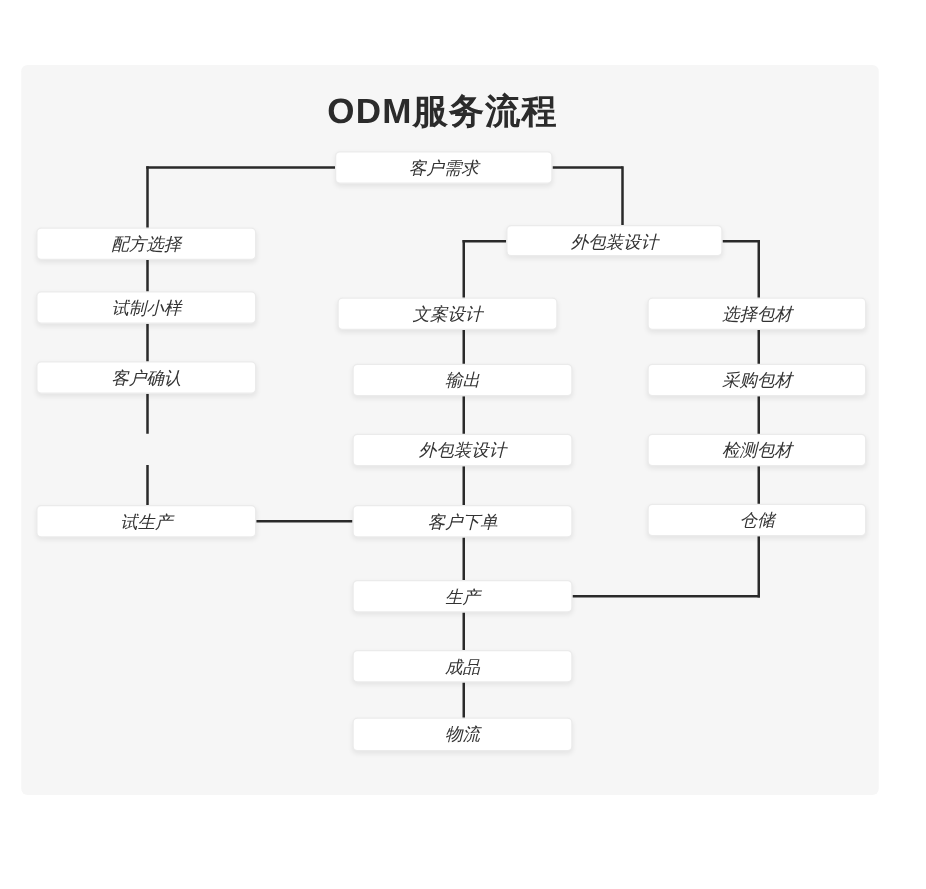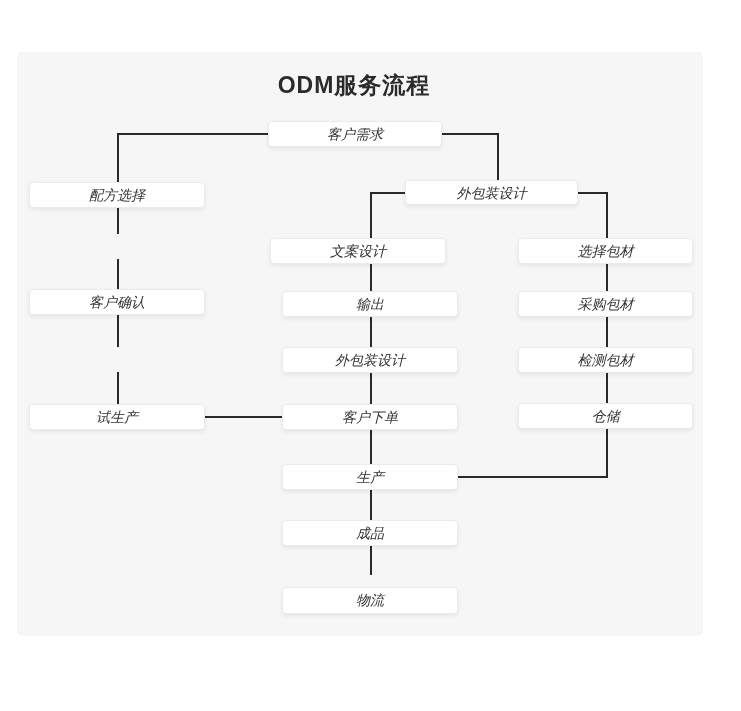--- a/index.html
+++ b/index.html
@@ -23,21 +23,21 @@
     height: 584px;
     background: var(--canvas-bg, #f6f6f6);
     border-radius: 5px;
   }
   .title {
     position: absolute;
     top: 70px;
     left: 0;
     width: 708px;
     text-align: center;
-    font-size: 23px;
+    font-size: 28px;
     font-weight: 700;
     color: #2b2b2b;
     letter-spacing: 1px;
   }
   .node {
     position: absolute;
     box-sizing: border-box;
     background: var(--node-bg, #ffffff);
     border: 1px solid var(--node-border, #ebebeb);
     border-radius: 4px;
@@ -61,32 +61,33 @@
 
 <div id="stage">
 
   <div class="panel"></div>
 
   <div class="title">ODM服务流程</div>
 
   <div class="node" style="left:268px;top:121px;width:174px;height:26px">客户需求</div>
 
   <div class="node" style="left:29px;top:182px;width:176px;height:26px">配方选择</div>
+  <div class="node" style="left:29px;top:233px;width:176px;height:26px">试制小样</div>
   <div class="node" style="left:29px;top:289px;width:176px;height:26px">客户确认</div>
   <div class="node" style="left:29px;top:404px;width:176px;height:26px">试生产</div>
 
   <div class="node" style="left:405px;top:180px;width:173px;height:25px">外包装设计</div>
 
   <div class="node" style="left:270px;top:238px;width:176px;height:26px">文案设计</div>
   <div class="node" style="left:282px;top:291px;width:176px;height:26px">输出</div>
   <div class="node" style="left:282px;top:347px;width:176px;height:26px">外包装设计</div>
   <div class="node" style="left:282px;top:464px;width:176px;height:26px">生产</div>
   <div class="node" style="left:282px;top:404px;width:176px;height:26px">客户下单</div>
   <div class="node" style="left:282px;top:520px;width:176px;height:26px">成品</div>
-  <div class="node" style="left:282px;top:587px;width:176px;height:27px">物流</div>
+  <div class="node" style="left:282px;top:574px;width:176px;height:27px">物流</div>
 
   <div class="node" style="left:518px;top:238px;width:175px;height:26px">选择包材</div>
   <div class="node" style="left:518px;top:291px;width:175px;height:26px">采购包材</div>
   <div class="node" style="left:518px;top:347px;width:175px;height:26px">检测包材</div>
   <div class="node" style="left:518px;top:403px;width:175px;height:26px">仓储</div>
 
   <div id="lines">
       <div class="line" style="left: 117px; top: 133px; width: 151px; height: 1.5px;"></div>
       <div class="line" style="left: 117px; top: 133px; width: 1.5px; height: 50px;"></div>
       <div class="line" style="left: 442px; top: 133px; width: 56px; height: 1.5px;"></div>

